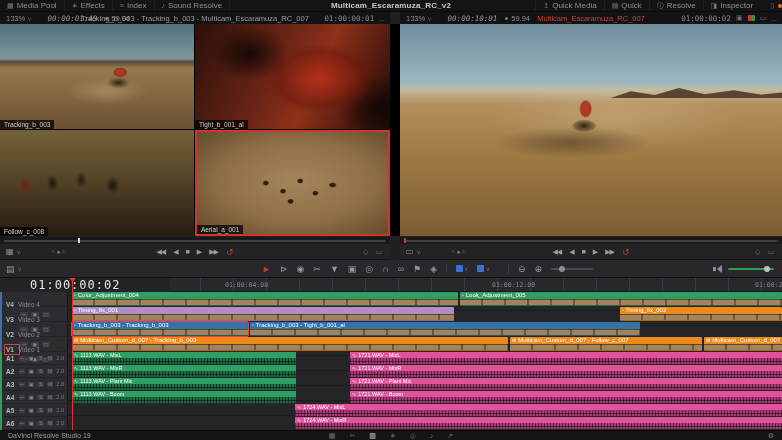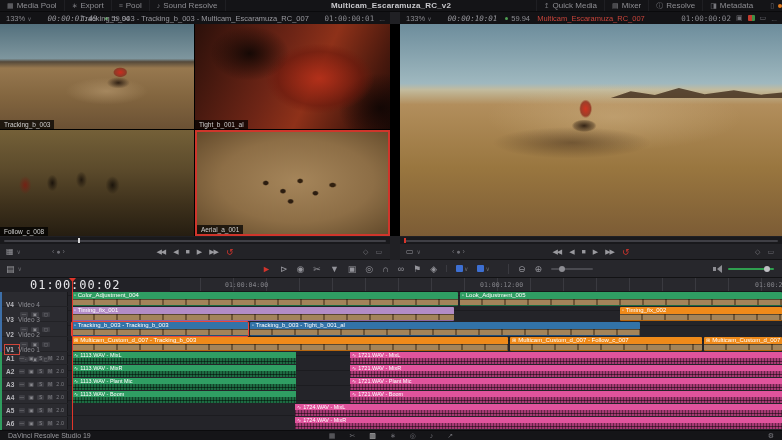--- a/index.html
+++ b/index.html
@@ -150,48 +150,48 @@
 <div id="app">
 
   <div id="topbar">
     <div id="tb-left">
         <div class="tb-btn">
           <span class="tb-ic">▦</span>
           <span class="tb-lbl">Media Pool</span>
         </div>
         <div class="tb-btn">
           <span class="tb-ic">∗</span>
-          <span class="tb-lbl">Export</span>
+          <span class="tb-lbl">Effects</span>
         </div>
         <div class="tb-btn">
           <span class="tb-ic">≡</span>
-          <span class="tb-lbl">Pool</span>
+          <span class="tb-lbl">Index</span>
         </div>
         <div class="tb-btn">
           <span class="tb-ic">♪</span>
           <span class="tb-lbl">Sound Resolve</span>
         </div>
       </div>
     <div id="tb-title">Multicam_Escaramuza_RC_v2</div>
     <div id="tb-right">
         <div class="tb-btn">
           <span class="tb-ic">↥</span>
           <span class="tb-lbl">Quick Media</span>
         </div>
         <div class="tb-btn">
           <span class="tb-ic">▤</span>
-          <span class="tb-lbl">Mixer</span>
+          <span class="tb-lbl">Quick</span>
         </div>
         <div class="tb-btn">
           <span class="tb-ic">ⓘ</span>
           <span class="tb-lbl">Resolve</span>
         </div>
         <div class="tb-btn">
           <span class="tb-ic">◨</span>
-          <span class="tb-lbl">Metadata</span>
+          <span class="tb-lbl">Inspector</span>
         </div>
       </div>
     <div id="tb-corner">
       <span class="tb-mini">▯</span>
       <span id="notif-dot"></span>
     </div>
   </div>
 
   <div class="vhead" id="vhead-left">
     <span class="vh-zoom">
@@ -330,21 +330,21 @@
       <div class="speaker"></div>
       <div id="vol-slider">
           <div class="knob"></div>
         </div>
     </div>
   </div>
 
   <div id="timeline">
     <div id="ruler">
         <span class="ruler-label mono" style="left: 157px;">01:00:04:00</span>
-        <span class="ruler-label mono" style="left: 412px;">01:00:12:00</span>
+        <span class="ruler-label mono" style="left: 424px;">01:00:12:00</span>
         <span class="ruler-label mono" style="left: 687px;">01:00:20:00</span>
       </div>
     <div id="big-tc" class="mono">01:00:00:02</div>
     <div id="headers">
         <div class="vhead-row" style="top: 0px; height: 15px;"><span class="trk-id">V4</span><span class="trk-name">Video 4</span><div class="trk-icons">
             <span class="ti">—</span>
             <span class="ti">▣</span>
             <span class="ti">▢</span>
           </div></div>
         <div class="vhead-row" style="top: 15px; height: 15px;"><span class="trk-id">V3</span><span class="trk-name">Video 3</span><div class="trk-icons">

